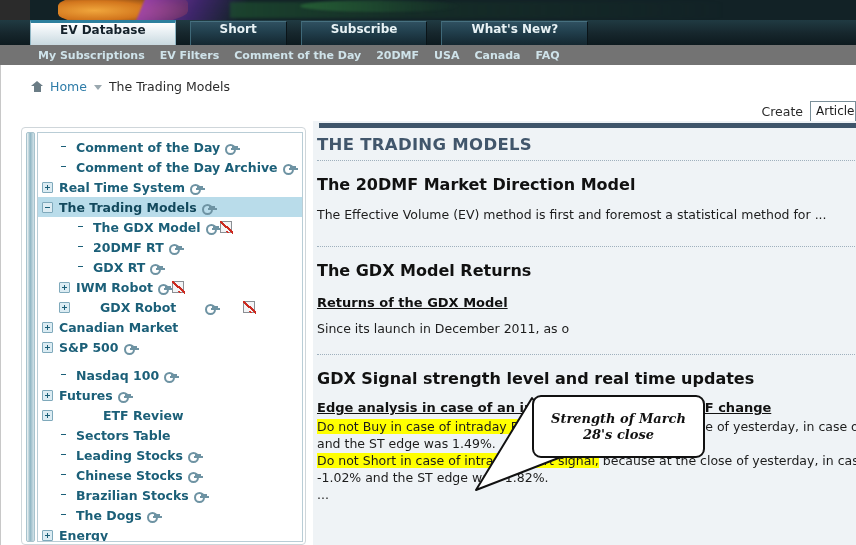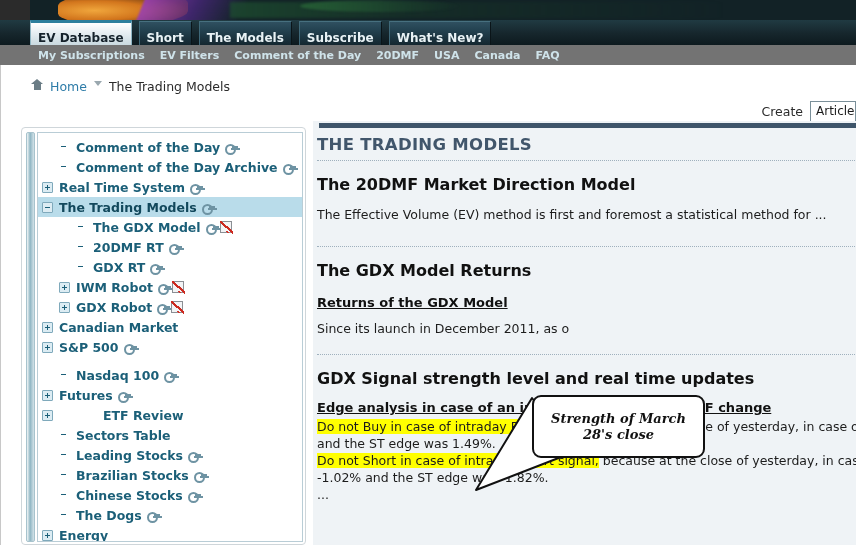--- a/index.html
+++ b/index.html
@@ -52,29 +52,29 @@
     padding-left: 30px;
     background: linear-gradient(180deg, #1a2f36 0%, #17272d 45%, #0f1d22 100%);
   }
   .tabbar-strip {
     position: absolute; left: 0; top: 0; width: 100%; height: 25px;
     background: linear-gradient(180deg, #203a42 0%, #16262c 55%, #0d1a1f 100%);
   }
   .tab {
     position: relative;
     height: 24px;
-    padding: 0 7px;
-    display: flex; align-items: flex-end;
+    padding: 0 29px;
+    display: flex; align-items: flex-start;
     font-size: 12px; font-weight: bold;
     color: #e8f2f5;
     background: linear-gradient(180deg, #2f5060 0%, #22404e 40%, #142730 100%);
     border-left: 1px solid #3f6878;
     border-right: 1px solid #0a1418;
     border-top: 1px solid #47707f;
-    margin-right: 7px;
+    margin-right: 14px;
     white-space: nowrap;
     cursor: pointer;
   }
   .tab.active {
     color: #15222b;
     background: linear-gradient(180deg, #ffffff 0%, #e6eef2 45%, #c9d9e0 100%);
     border-top: 3px solid #2d7f9d;
     border-left: 1px solid #8fb5c3;
     border-right: 1px solid #8fb5c3;
     height: 25px;
@@ -97,21 +97,21 @@
   
   .page {
     position: absolute; left: 0; top: 65px; width: 856px; height: 480px;
     background: #ffffff;
     border-left: 1px solid #c8c8c8;
   }
 
   
   .breadcrumb {
     position: absolute; left: 30px; top: 14px;
-    display: flex; align-items: flex-start; gap: 7px;
+    display: flex; align-items: center; gap: 7px;
     font-size: 12.5px; color: #2b2b2b;
   }
   .bc-home-icon { width: 12px; height: 11px; position: relative; }
   .bc-home-icon::before {
     content: ""; position: absolute; left: 0; top: 0;
     border-left: 6px solid transparent; border-right: 6px solid transparent;
     border-bottom: 5px solid #6b7d86;
   }
   .bc-home-icon::after {
     content: ""; position: absolute; left: 2.5px; top: 5px;
@@ -297,23 +297,20 @@
   <div class="banner-art4"></div>
 </div>
 
 <div class="tabbar">
   <div class="tabbar-strip"></div>
   <div class="tab active" style="z-index:3">
     <span>EV Database</span>
   </div>
   <div class="tab" style="z-index:2">
     <span>Short</span>
-  </div>
-  <div class="tab" style="z-index:2">
-    <span>The Models</span>
   </div>
   <div class="tab" style="z-index:2">
     <span>Subscribe</span>
   </div>
   <div class="tab" style="z-index:2">
     <span>What's New?</span>
   </div>
 </div>
 
 <div class="subnav">
@@ -381,21 +378,21 @@
             <span class="expander none"></span>
             <span class="tree-label">GDX RT</span>
             <span class="key-icon"></span>
           </div>
           <div class="tree-row" style="padding-left: 21px;">
             <span class="expander plus"></span>
             <span class="tree-label">IWM Robot</span>
             <span class="key-icon"></span>
             <span class="doc-icon"></span>
           </div>
-          <div class="tree-row" style="padding-left: 21px;">
+          <div class="tree-row" style="padding-left: 21px; gap: 24px;">
             <span class="expander plus"></span>
             <span class="tree-label">GDX Robot</span>
             <span class="key-icon"></span>
             <span class="doc-icon"></span>
           </div>
           <div class="tree-row" style="padding-left: 4px;">
             <span class="expander plus"></span>
             <span class="tree-label">Canadian Market</span>
           </div>
           <div class="tree-row" style="padding-left: 4px;">
@@ -421,26 +418,26 @@
             <span class="expander none"></span>
             <span class="tree-label">Sectors Table</span>
           </div>
           <div class="tree-row" style="padding-left: 21px;">
             <span class="expander none"></span>
             <span class="tree-label">Leading Stocks</span>
             <span class="key-icon"></span>
           </div>
           <div class="tree-row" style="padding-left: 21px;">
             <span class="expander none"></span>
+            <span class="tree-label">Chinese Stocks</span>
+            <span class="key-icon"></span>
+          </div>
+          <div class="tree-row" style="padding-left: 21px;">
+            <span class="expander none"></span>
             <span class="tree-label">Brazilian Stocks</span>
-            <span class="key-icon"></span>
-          </div>
-          <div class="tree-row" style="padding-left: 21px;">
-            <span class="expander none"></span>
-            <span class="tree-label">Chinese Stocks</span>
             <span class="key-icon"></span>
           </div>
           <div class="tree-row" style="padding-left: 21px;">
             <span class="expander none"></span>
             <span class="tree-label">The Dogs</span>
             <span class="key-icon"></span>
           </div>
           <div class="tree-row" style="padding-left: 4px;">
             <span class="expander plus"></span>
             <span class="tree-label">Energy</span>

